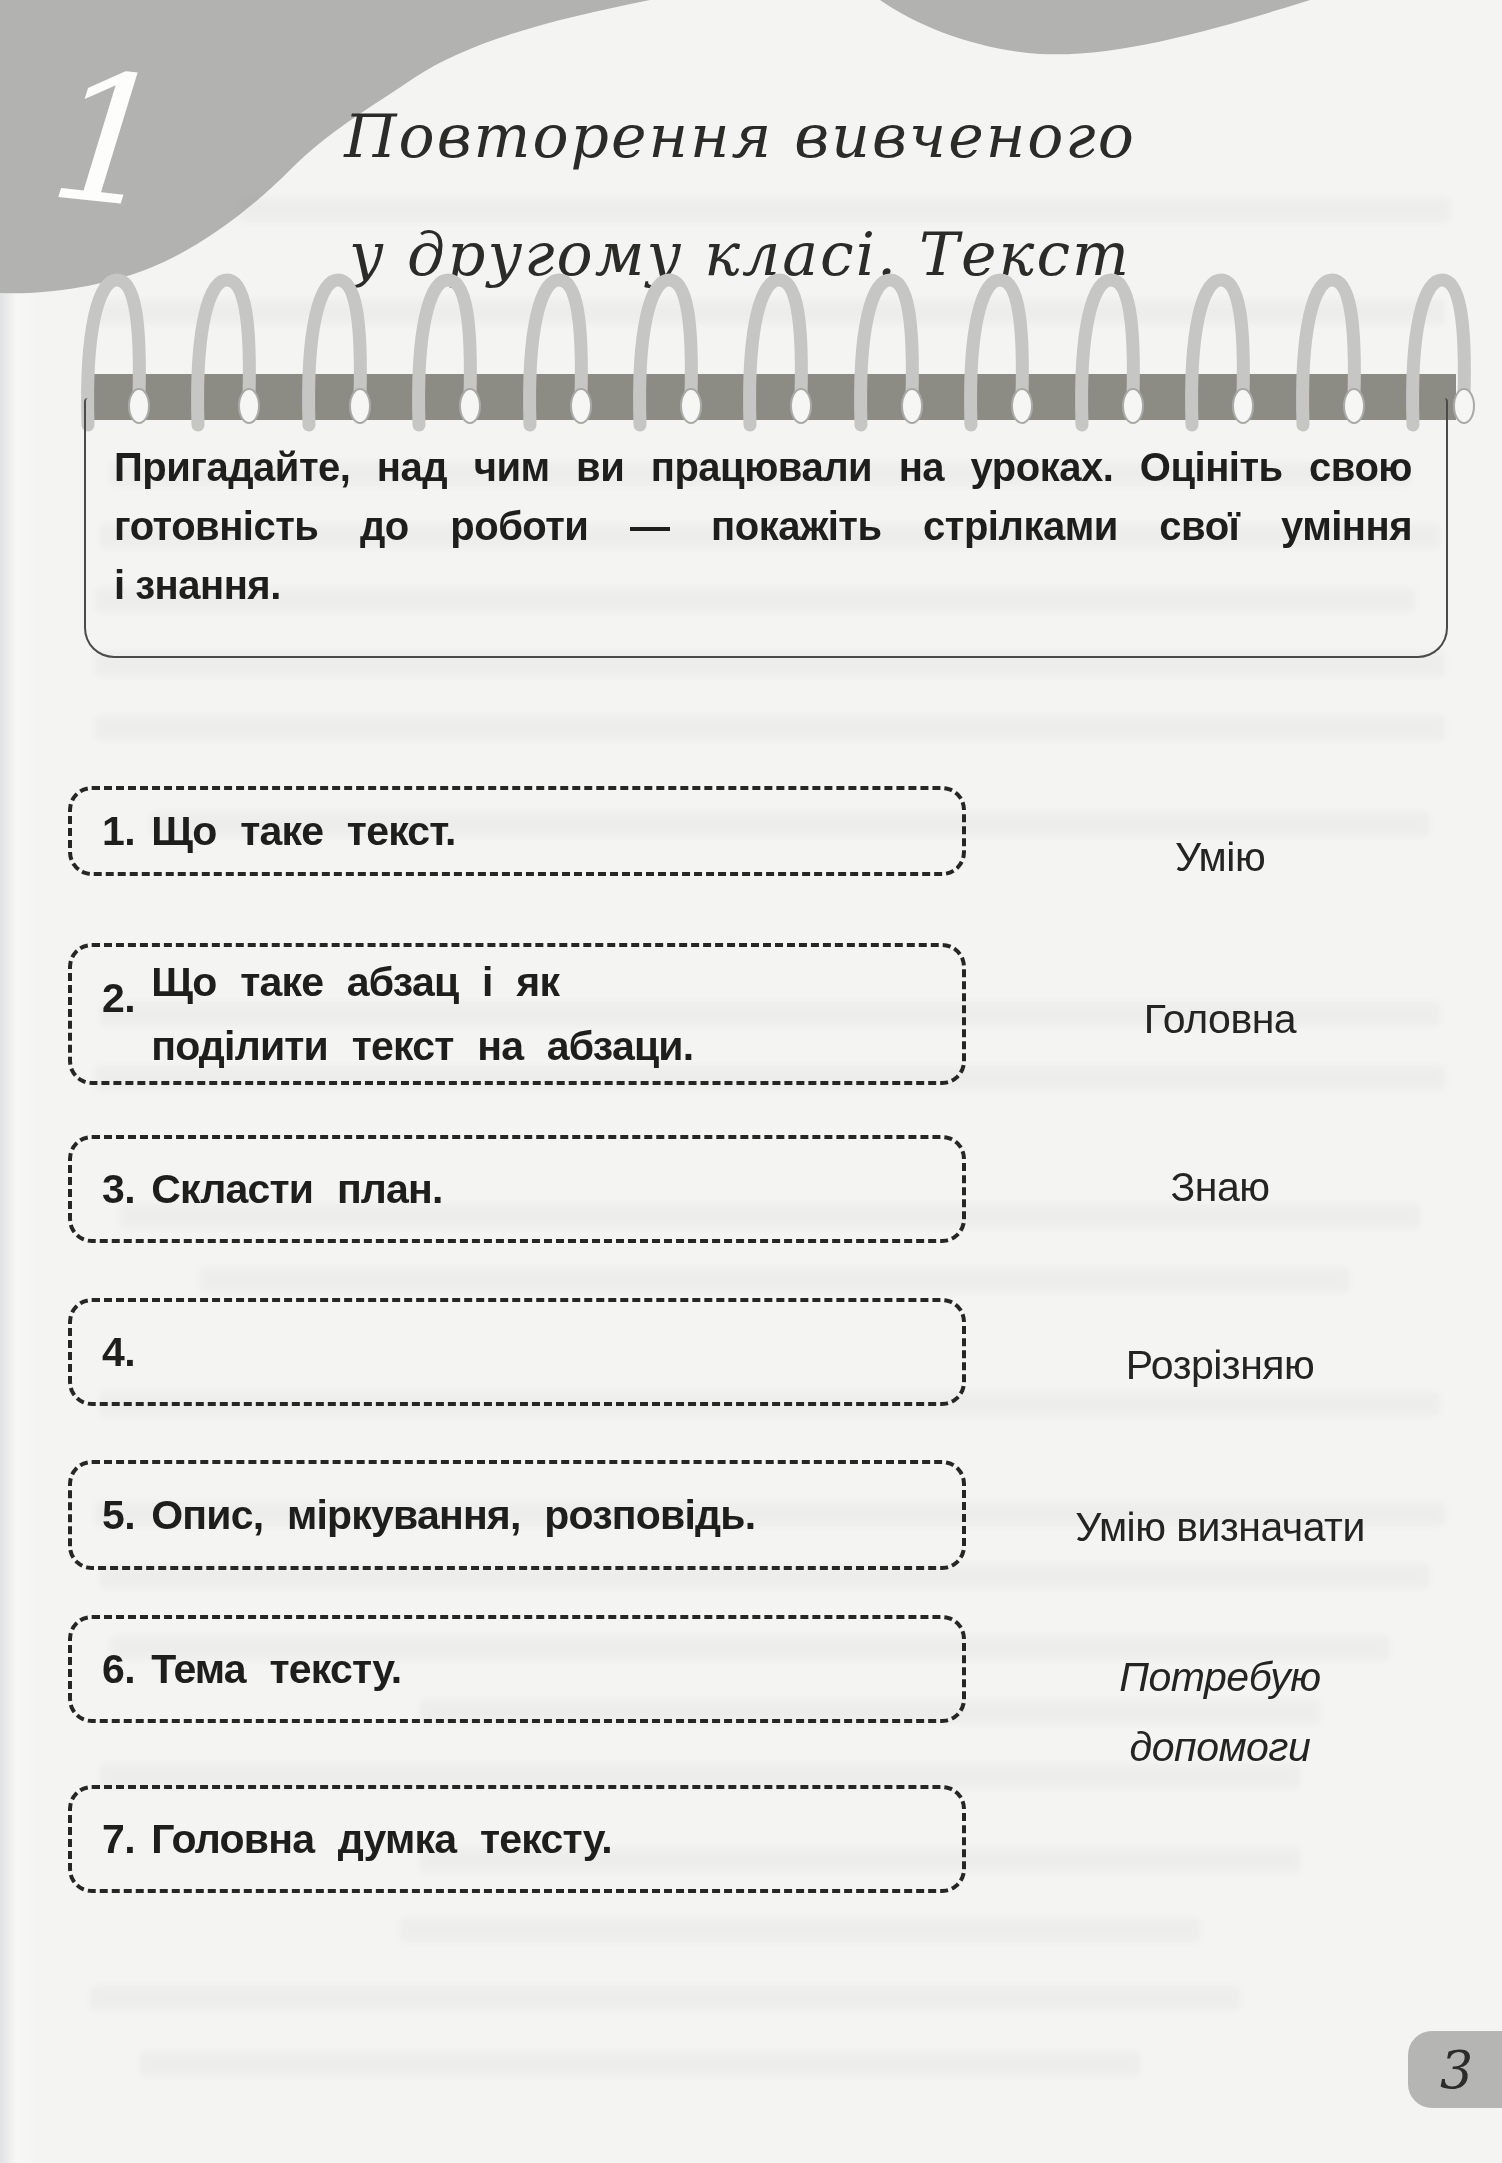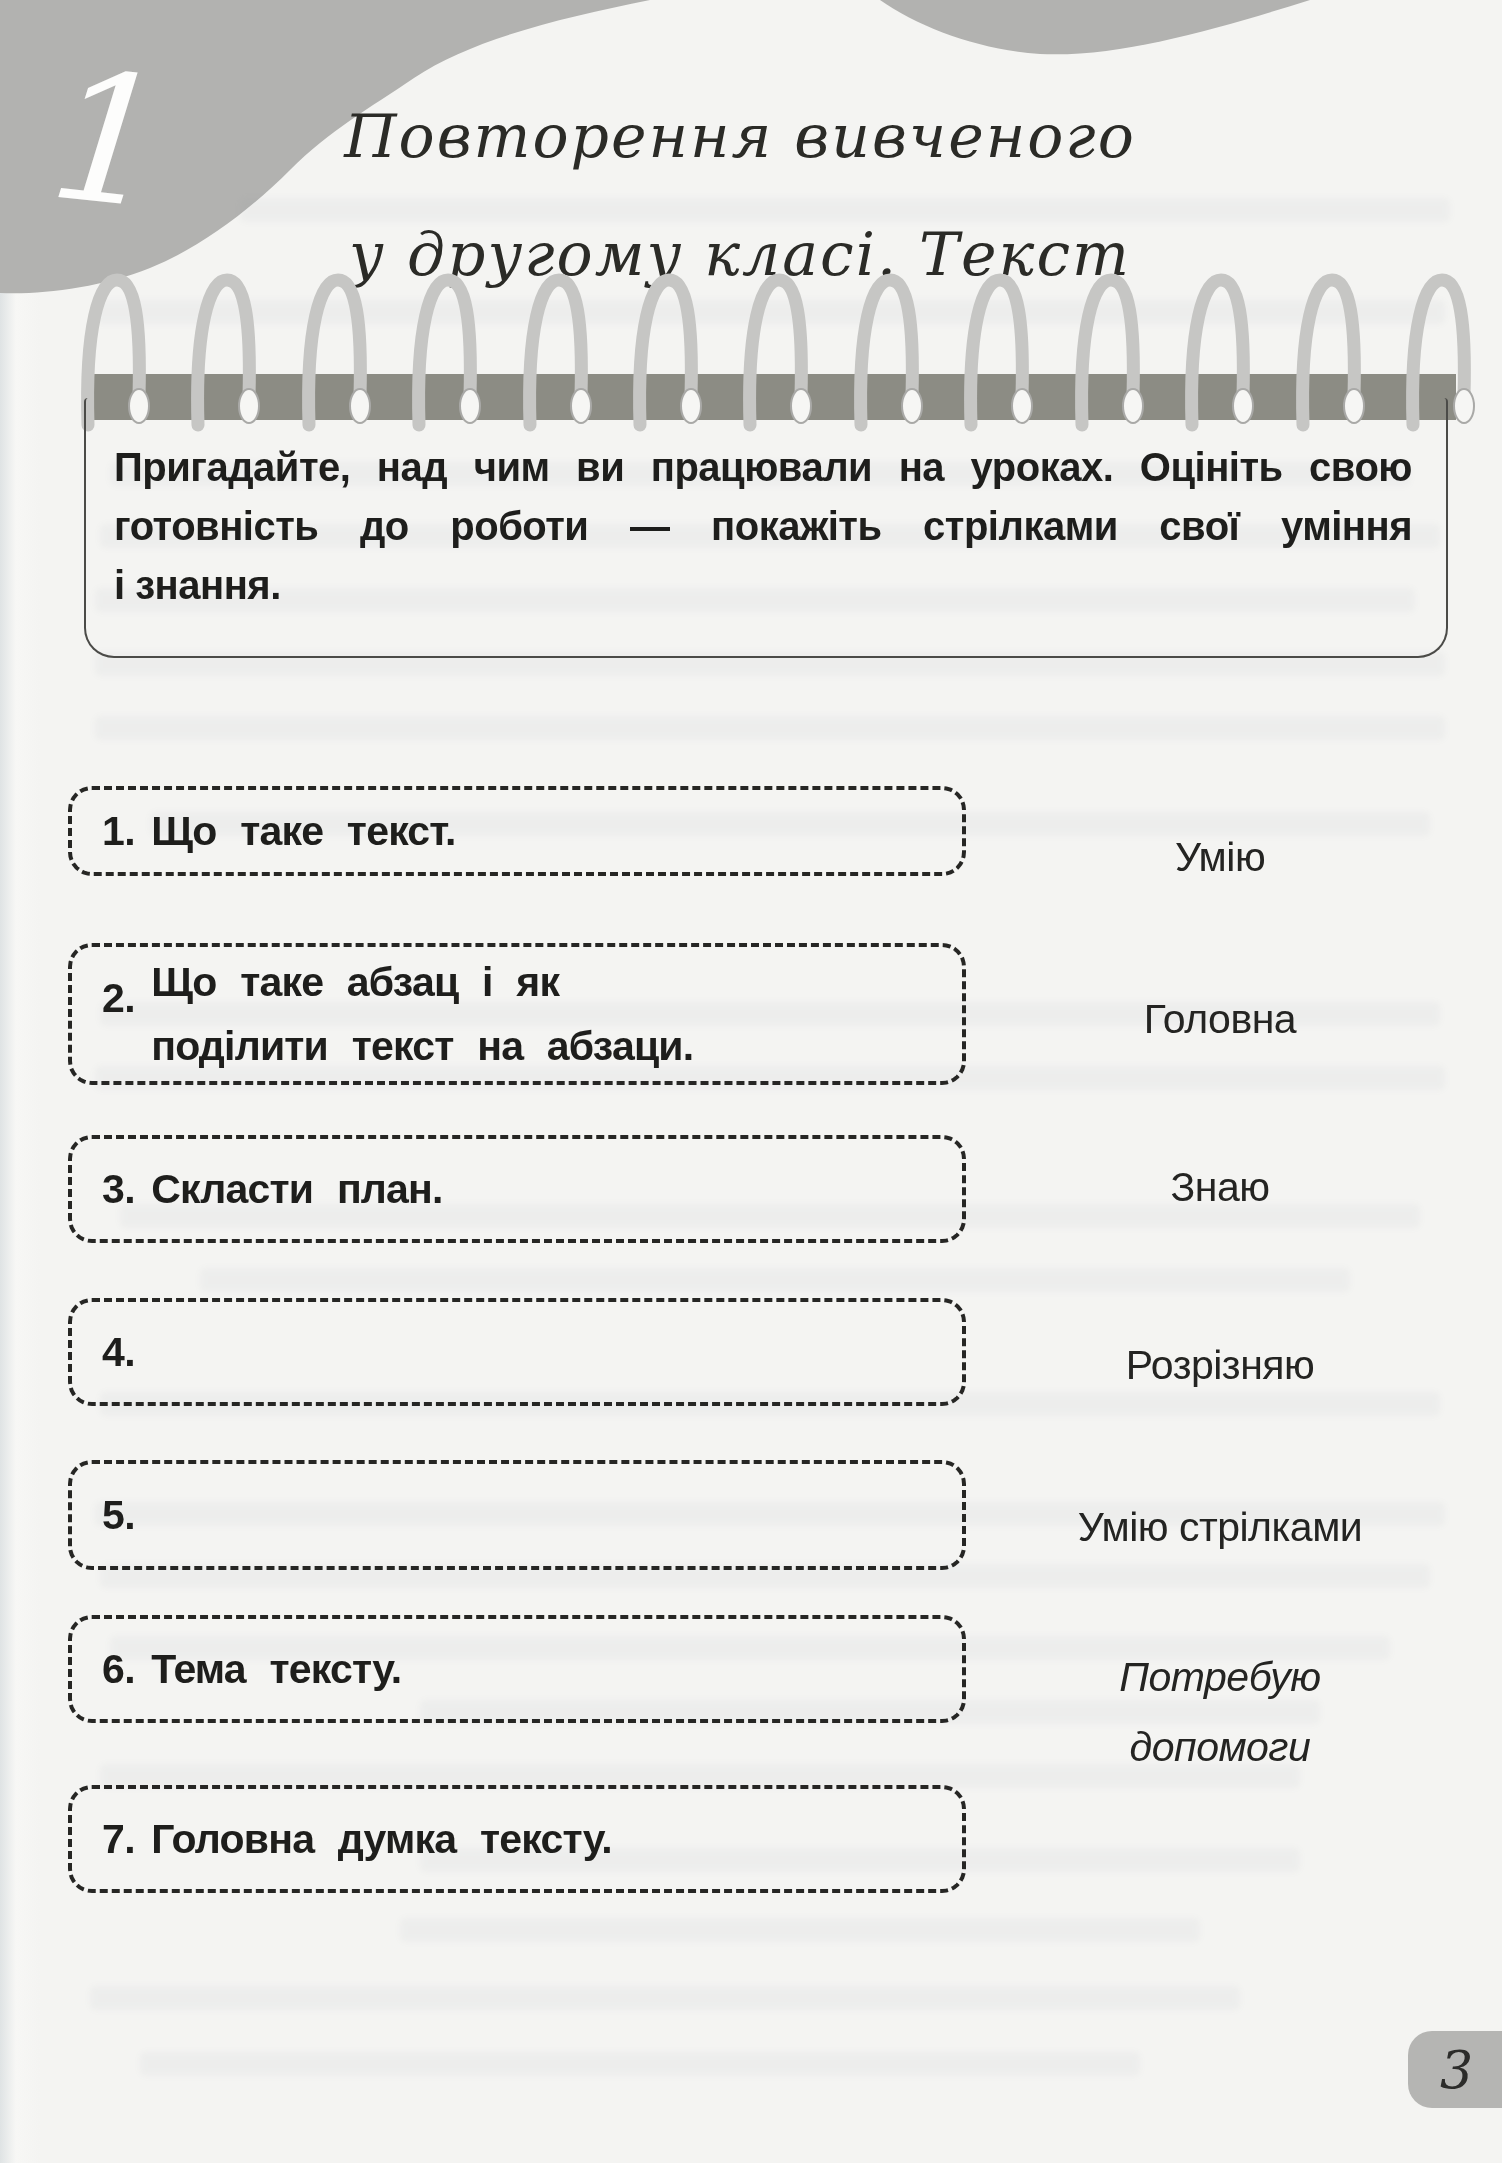--- a/index.html
+++ b/index.html
@@ -171,22 +171,23 @@
   </div>
   <div class="skill-label" style="top:1152px;">Знаю</div>
 
   <div class="item-box" style="top:1298px;height:108px;">
     <span class="item-num">4.</span>
   </div>
   <div class="skill-label" style="top:1330px;">Розрізняю</div>
 
   <div class="item-box" style="top:1460px;height:110px;">
     <span class="item-num">5.</span>
-  </div>
-  <div class="skill-label" style="top:1492px;">Умію стрілками</div>
+    <span class="item-text">Опис, міркування, розповідь.</span>
+  </div>
+  <div class="skill-label" style="top:1492px;">Умію визначати</div>
 
   <div class="item-box" style="top:1615px;height:108px;">
     <span class="item-num">6.</span>
     <span class="item-text">Тема тексту.</span>
   </div>
   <div class="skill-label narrow" style="top:1642px;font-style:italic;">Потребую допомоги</div>
 
   <div class="item-box" style="top:1785px;height:108px;">
     <span class="item-num">7.</span>
     <span class="item-text">Головна думка тексту.</span>

